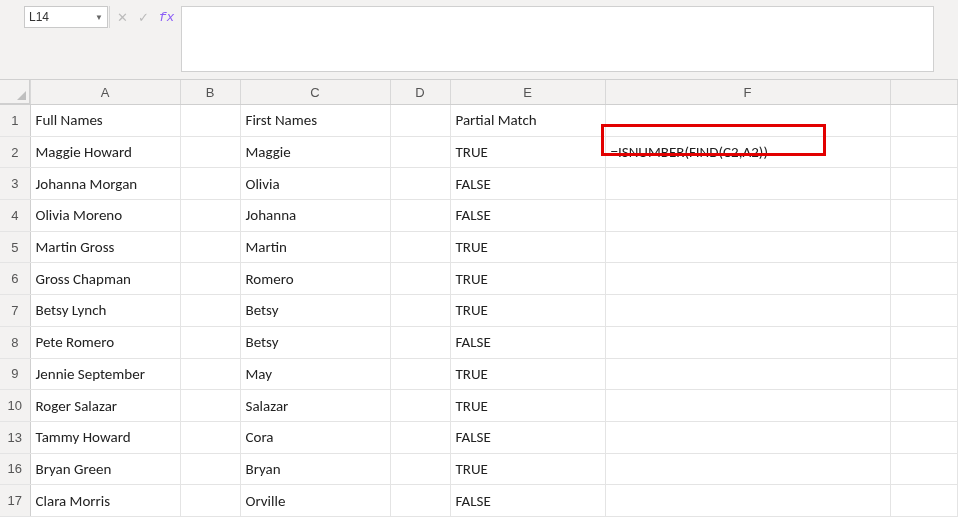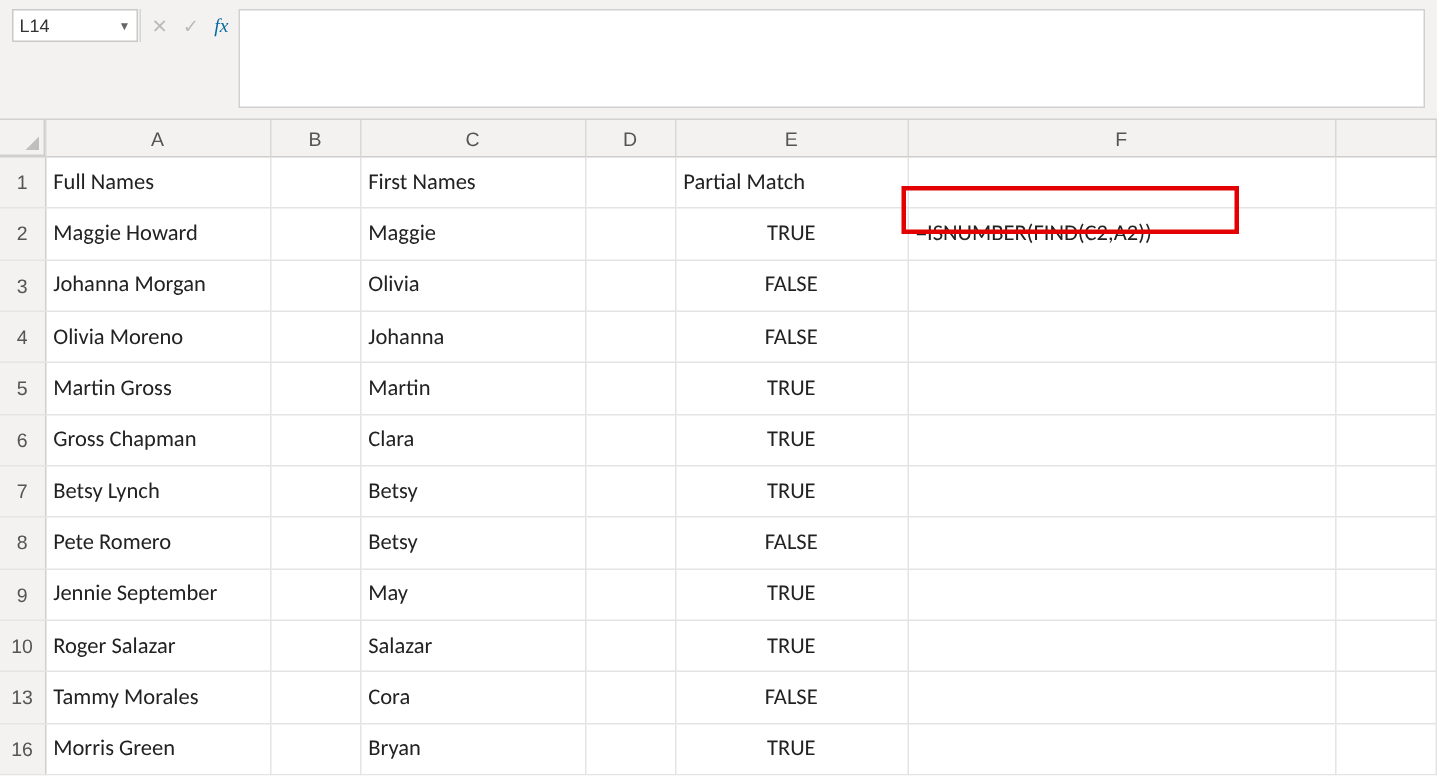--- a/index.html
+++ b/index.html
@@ -13,21 +13,21 @@
   }
   .frame { width: 958px; height: 517px; position: relative; }
 
   
   .topbar {
     height: 80px;
     background: #f3f2f1;
     border-bottom: 1px solid #d0d0d0;
     display: flex;
     align-items: flex-start;
-    padding: 6px 8px;
+    padding: 6px 24px;
     gap: 1px;
   }
   .namebox {
     width: 84px;
     height: 22px;
     background: #fff;
     border: 1px solid #c9c9c9;
     display: flex;
     align-items: center;
     padding: 0 4px;
@@ -50,23 +50,23 @@
     height: 22px;
     padding: 0 6px;
     background: #f3f2f1;
   }
   .fx-controls span {
     color: #bbb;
     font-size: 13px;
     font-family: "Segoe UI", Arial, sans-serif;
   }
   .fx-controls .fx {
-    color: #0369a1;
+    color: #8b5cf6;
     font-style: italic;
-    font-family: Liberation Serif, serif;
+    font-family: Liberation Mono, monospace;
   }
   .formula-input {
     flex: 1 1 auto;
     height: 66px;
     background: #fff;
     border: 1px solid #d0d0d0;
     font-size: 13px;
     padding: 2px 4px;
     font-family: Calibri, Arial, sans-serif;
   }
@@ -124,21 +124,21 @@
     border-right: 1px solid #e4e4e4;
     border-bottom: 1px solid #e4e4e4;
     padding: 0 5px;
     height: 24px;
     white-space: nowrap;
     overflow: hidden;
     color: #222;
     font-size: 15px;
     vertical-align: middle;
   }
-  td.cell.center { text-align: center; margin-left: 24px; }
+  td.cell.center { text-align: left; margin-left: 24px; }
   td.cell.bold { font-weight: normal; }
 
   .highlight-box {
     position: absolute;
     border: 3px solid #e20000;
     pointer-events: none;
   }
 </style>
 </head>
 <body>
@@ -232,21 +232,21 @@
             <td class="cell">Martin</td>
             <td class="cell"></td>
             <td class="cell center">TRUE</td>
             <td class="cell"></td>
             <td class="cell"></td>
           </tr>
           <tr>
             <td class="rowhead">6</td>
             <td class="cell">Gross Chapman</td>
             <td class="cell"></td>
-            <td class="cell">Clara</td>
+            <td class="cell">Romero</td>
             <td class="cell"></td>
             <td class="cell center">TRUE</td>
             <td class="cell"></td>
             <td class="cell"></td>
           </tr>
           <tr>
             <td class="rowhead">7</td>
             <td class="cell">Betsy Lynch</td>
             <td class="cell"></td>
             <td class="cell">Betsy</td>
@@ -280,35 +280,45 @@
             <td class="cell">Roger Salazar</td>
             <td class="cell"></td>
             <td class="cell">Salazar</td>
             <td class="cell"></td>
             <td class="cell center">TRUE</td>
             <td class="cell"></td>
             <td class="cell"></td>
           </tr>
           <tr>
             <td class="rowhead">13</td>
-            <td class="cell">Tammy Morales</td>
+            <td class="cell">Tammy Howard</td>
             <td class="cell"></td>
             <td class="cell">Cora</td>
             <td class="cell"></td>
             <td class="cell center">FALSE</td>
             <td class="cell"></td>
             <td class="cell"></td>
           </tr>
           <tr>
             <td class="rowhead">16</td>
-            <td class="cell">Morris Green</td>
+            <td class="cell">Bryan Green</td>
             <td class="cell"></td>
             <td class="cell">Bryan</td>
             <td class="cell"></td>
             <td class="cell center">TRUE</td>
+            <td class="cell"></td>
+            <td class="cell"></td>
+          </tr>
+          <tr>
+            <td class="rowhead">17</td>
+            <td class="cell">Clara Morris</td>
+            <td class="cell"></td>
+            <td class="cell">Orville</td>
+            <td class="cell"></td>
+            <td class="cell center">FALSE</td>
             <td class="cell"></td>
             <td class="cell"></td>
           </tr>
         </tbody>
   </table>
 </div>
 
 <div class="highlight-box" id="hl" style="left: 601px; top: 124px; width: 225px; height: 32px;"></div>
 
 </div>

